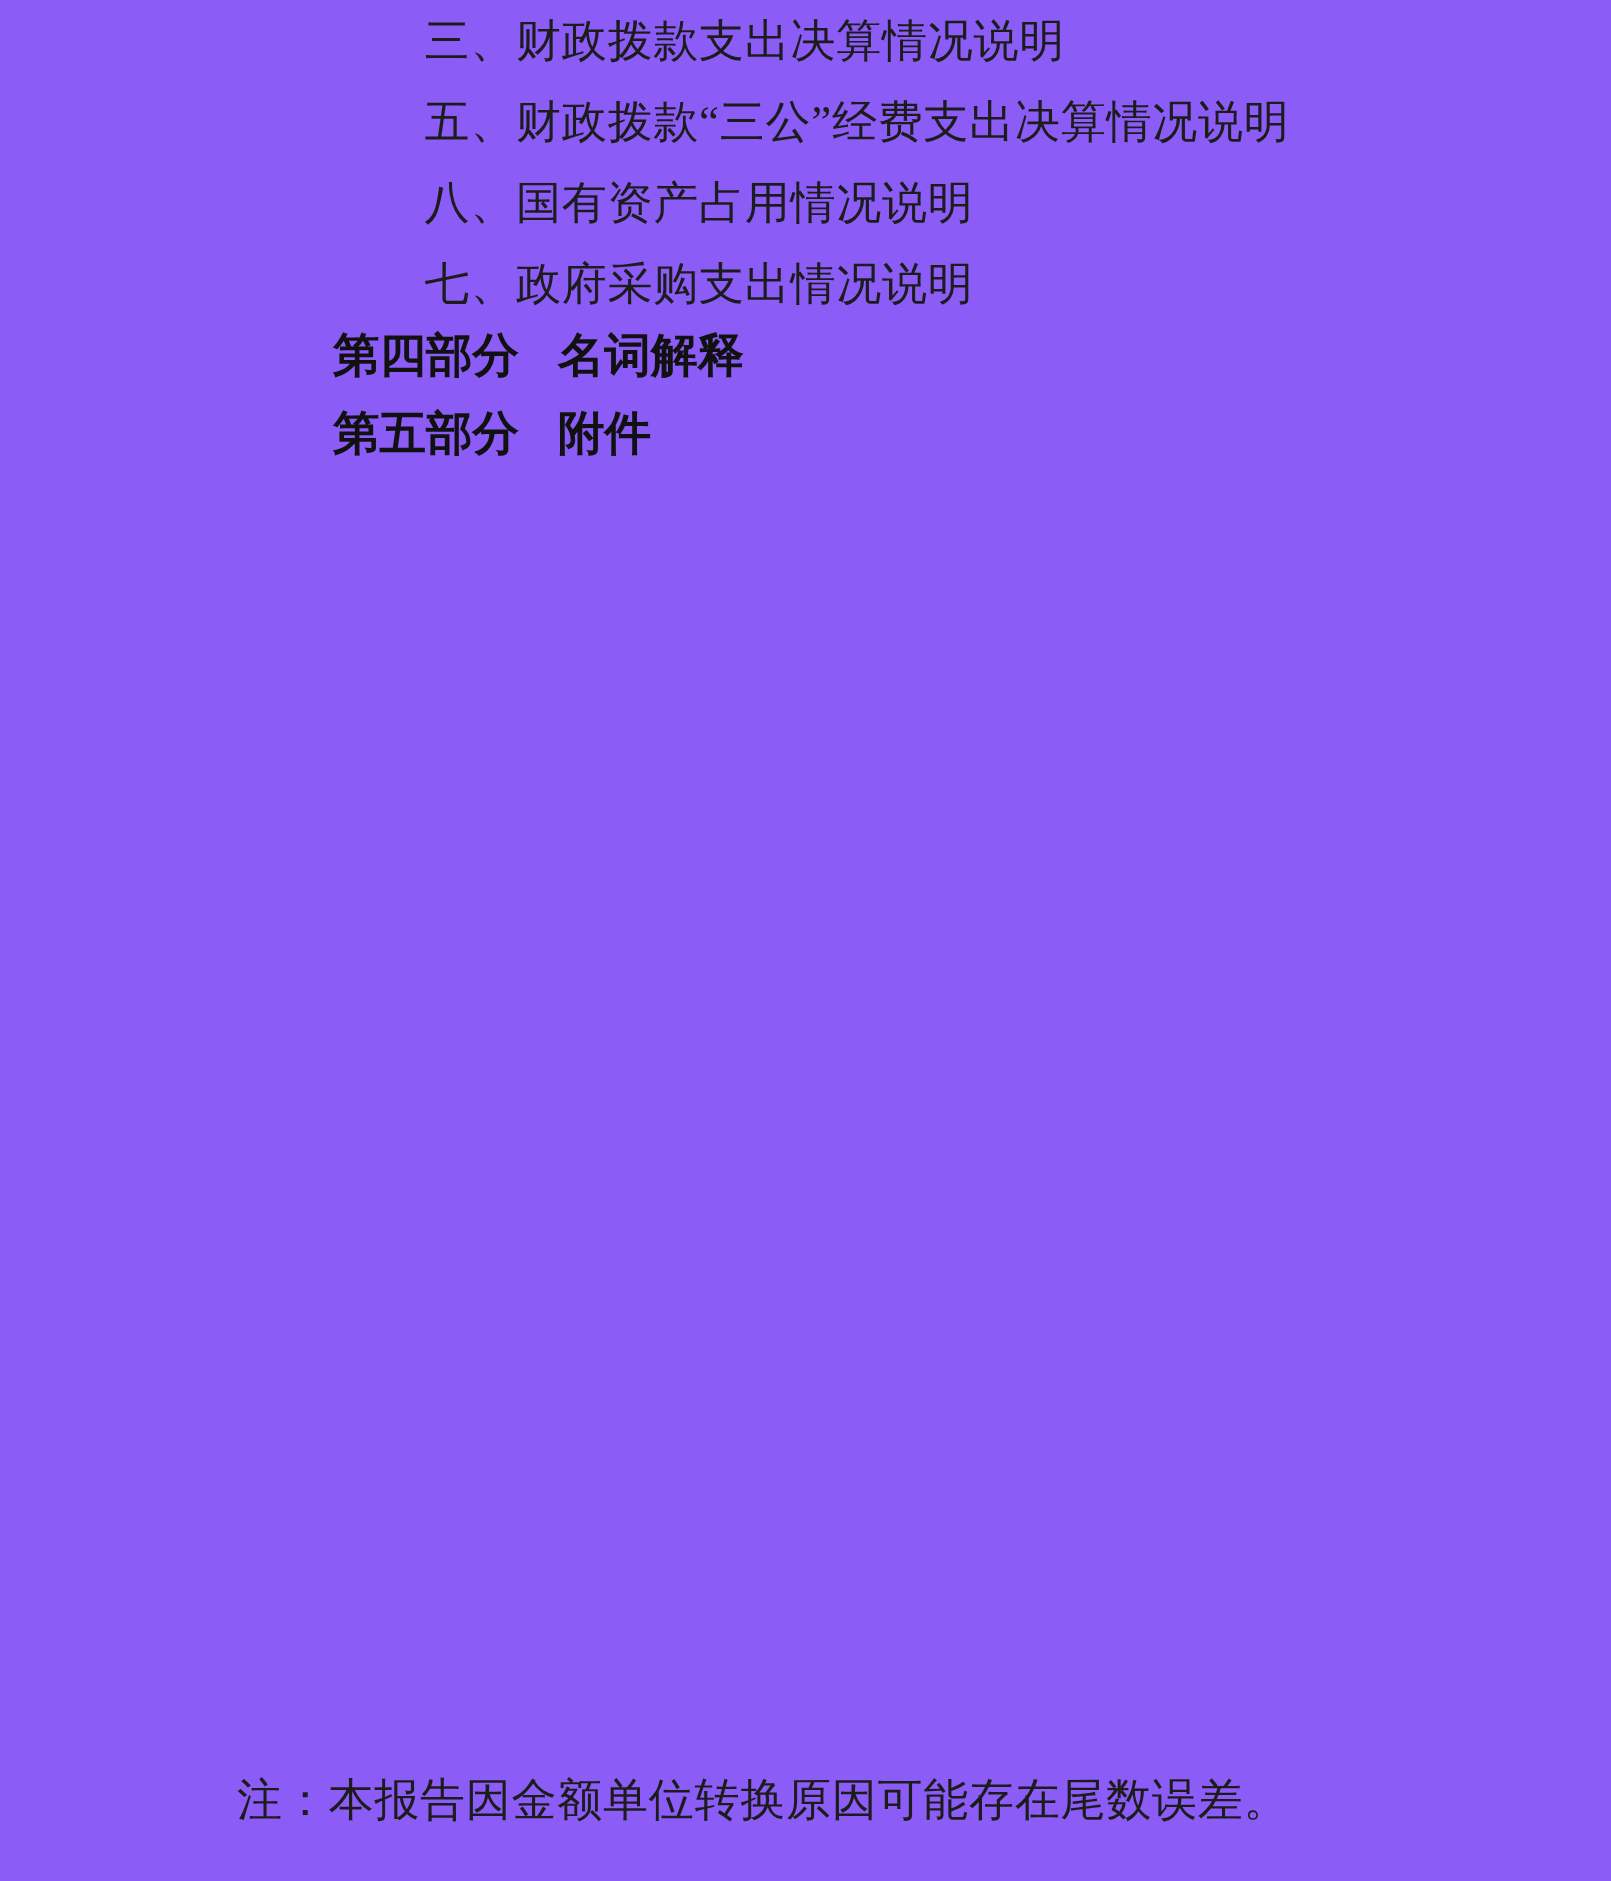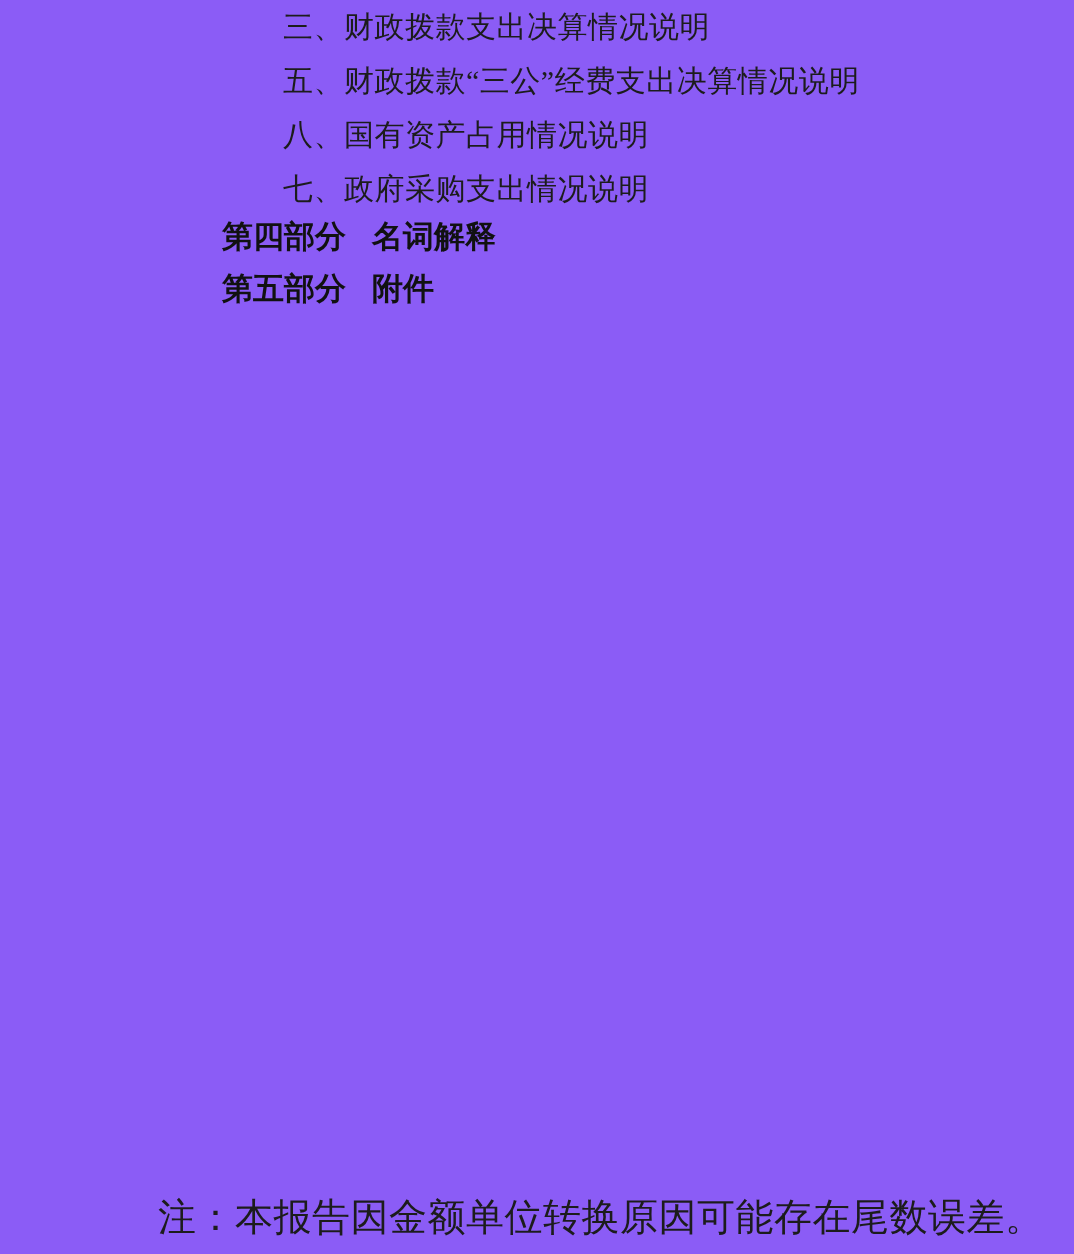--- a/index.html
+++ b/index.html
@@ -45,26 +45,25 @@
     color: #111111;
   }
   .section-heading .section-title {
     margin-left: 26px;
   }
   .footnote {
     position: absolute;
     left: 158px;
     top: 1180px;
     font-family: "Liberation Serif", "DejaVu Serif", serif;
-    font-size: 38px;
+    font-size: 30px;
     font-weight: 400;
     letter-spacing: 0.5px;
     white-space: nowrap;
     color: #1c1c1c;
-    margin-top: 12px;
   }
 </style>
 </head>
 <body>
 
 <div class="page">
 
   <div class="toc">
     <div class="toc-line">三、财政拨款支出决算情况说明</div>
     <div class="toc-line">五、财政拨款“三公”经费支出决算情况说明</div>

